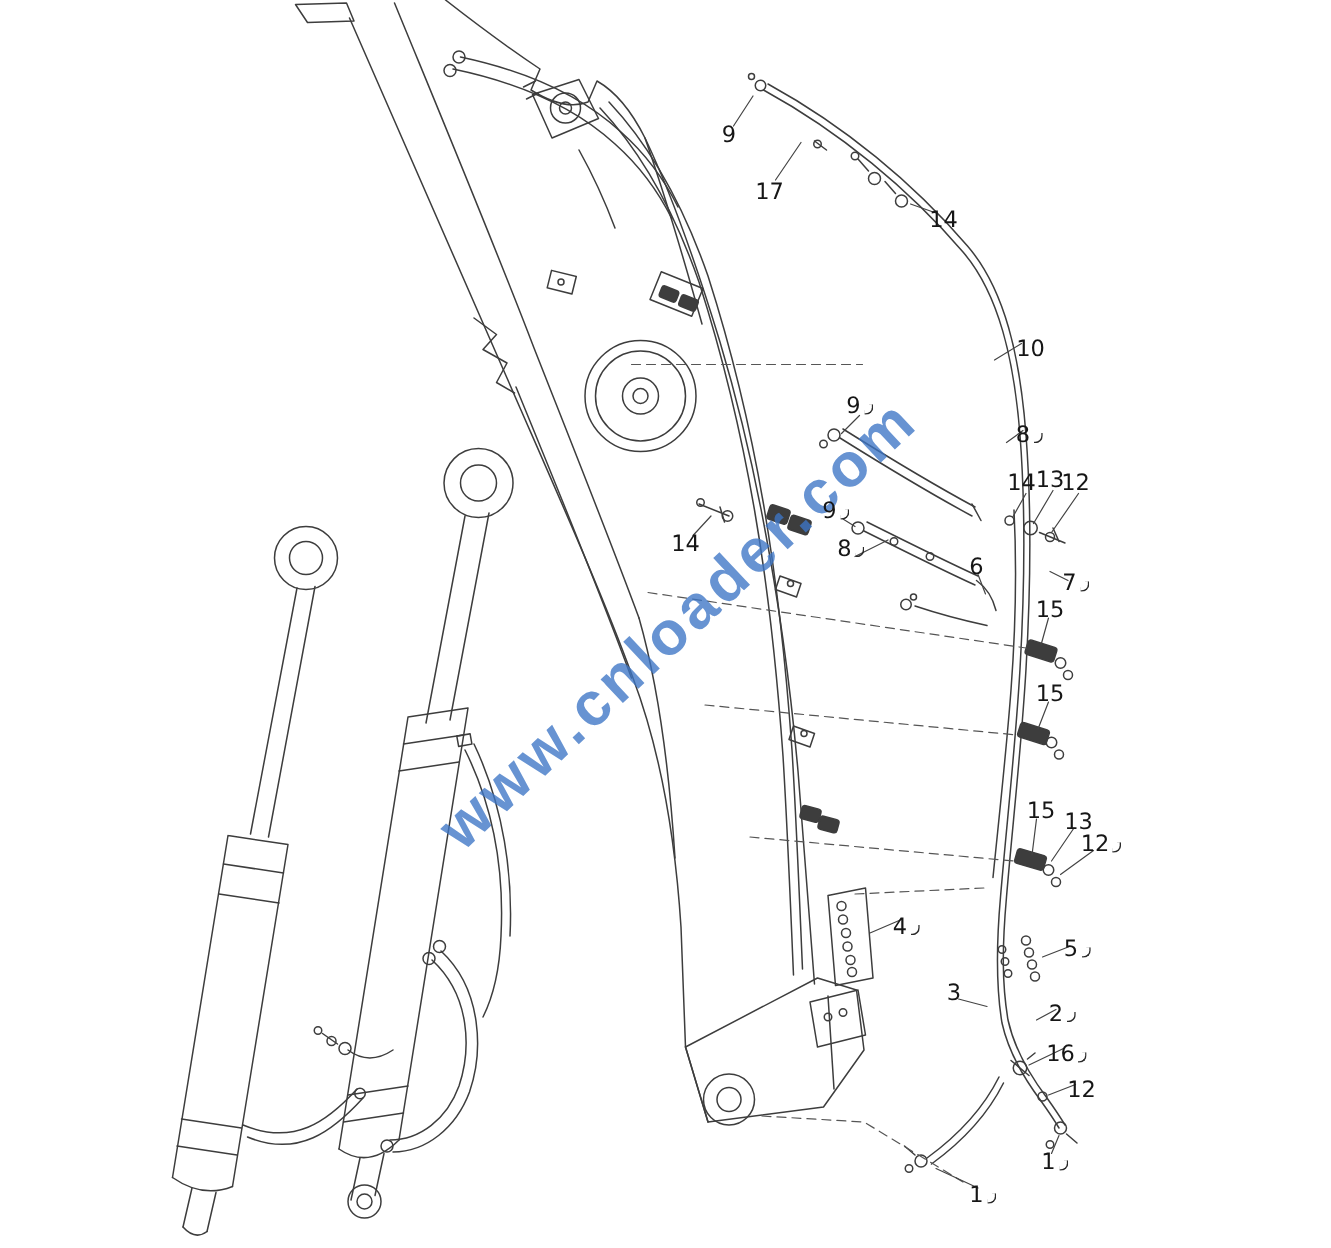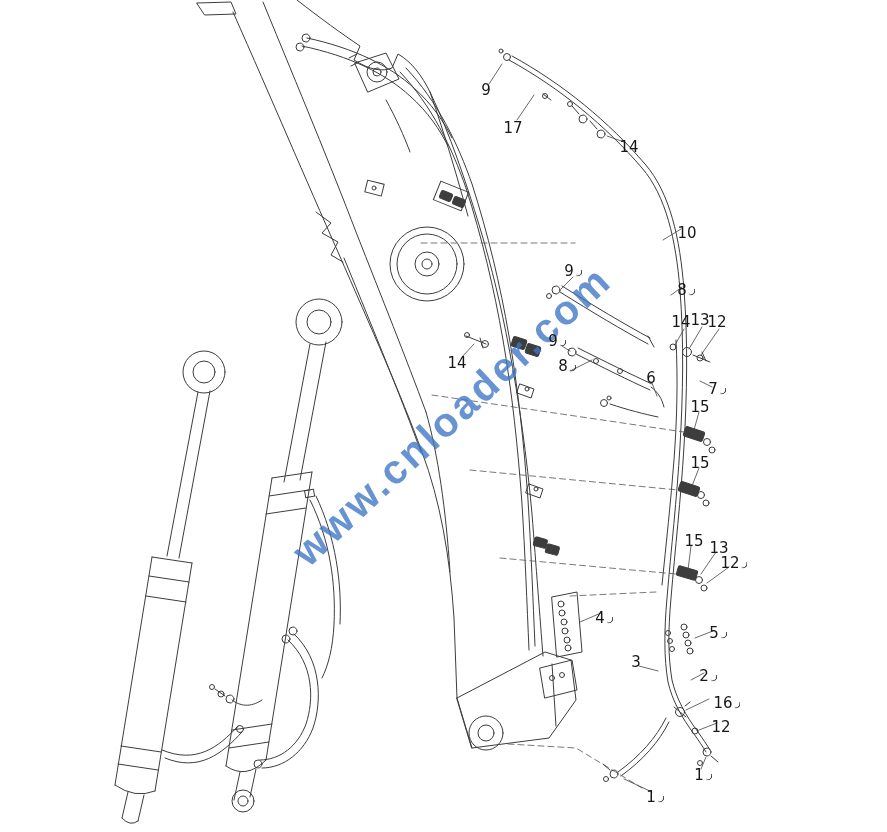--- a/index.html
+++ b/index.html
@@ -313,21 +313,21 @@
         <span>5</span>
         <i class="tail"></i>
       </span>
       <span class="callout" style="left: 636px; top: 662px;">
         <span>3</span>
       </span>
       <span class="callout" style="left: 708px; top: 676px;">
         <span>2</span>
         <i class="tail"></i>
       </span>
-      <span class="callout" style="left: 727px; top: 703px;">
+      <span class="callout" style="left: 711px; top: 703px;">
         <span>16</span>
         <i class="tail"></i>
       </span>
       <span class="callout" style="left: 721px; top: 727px;">
         <span>12</span>
       </span>
       <span class="callout" style="left: 703px; top: 775px;">
         <span>1</span>
         <i class="tail"></i>
       </span>

